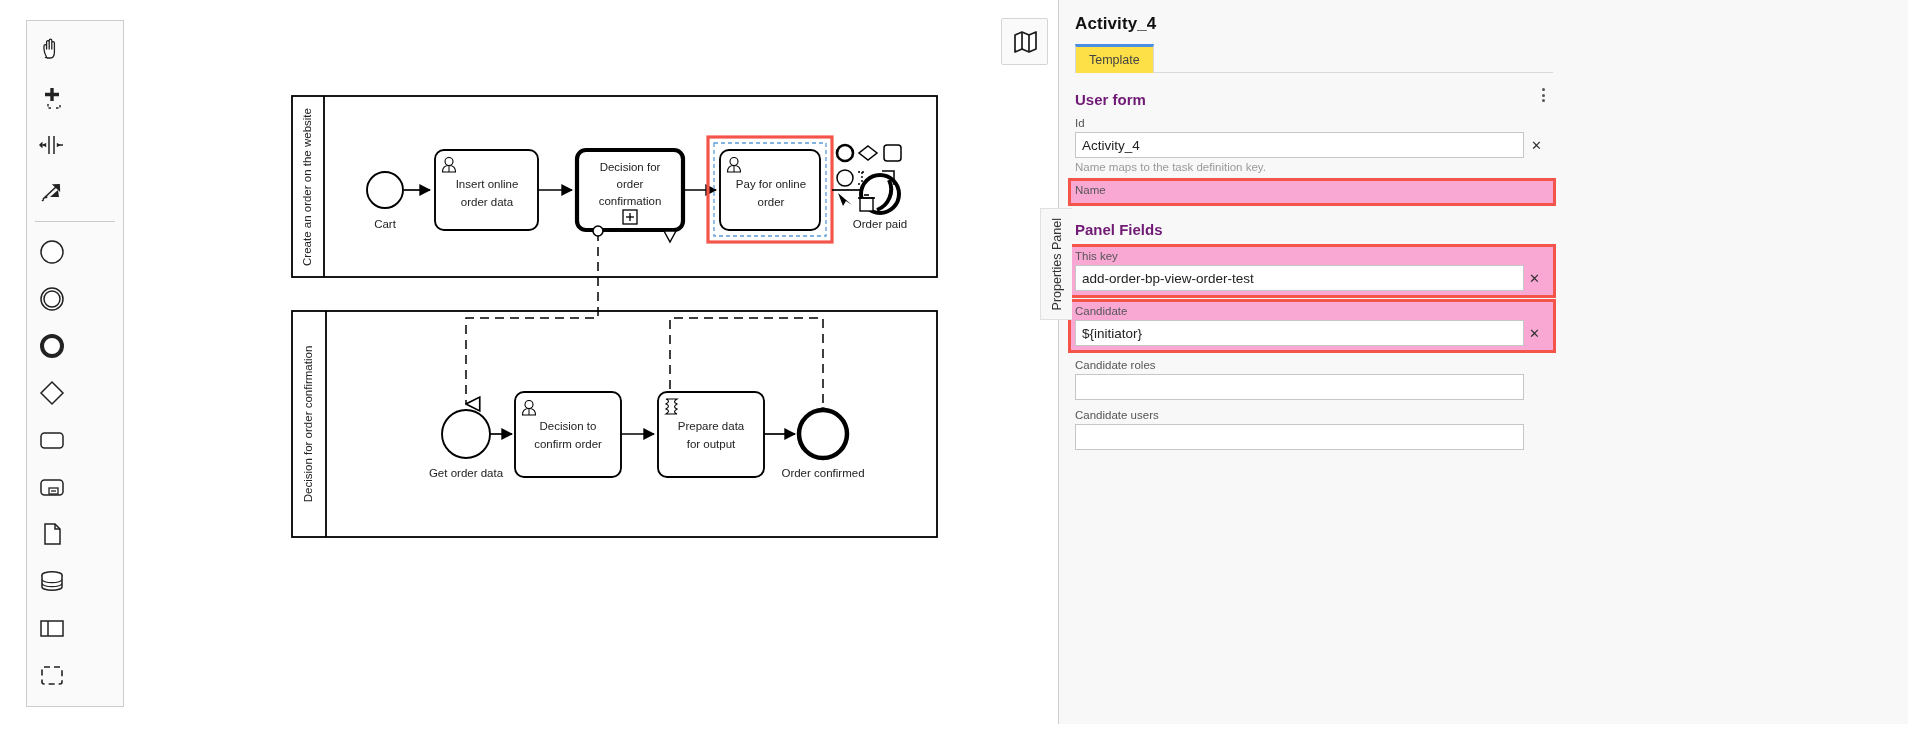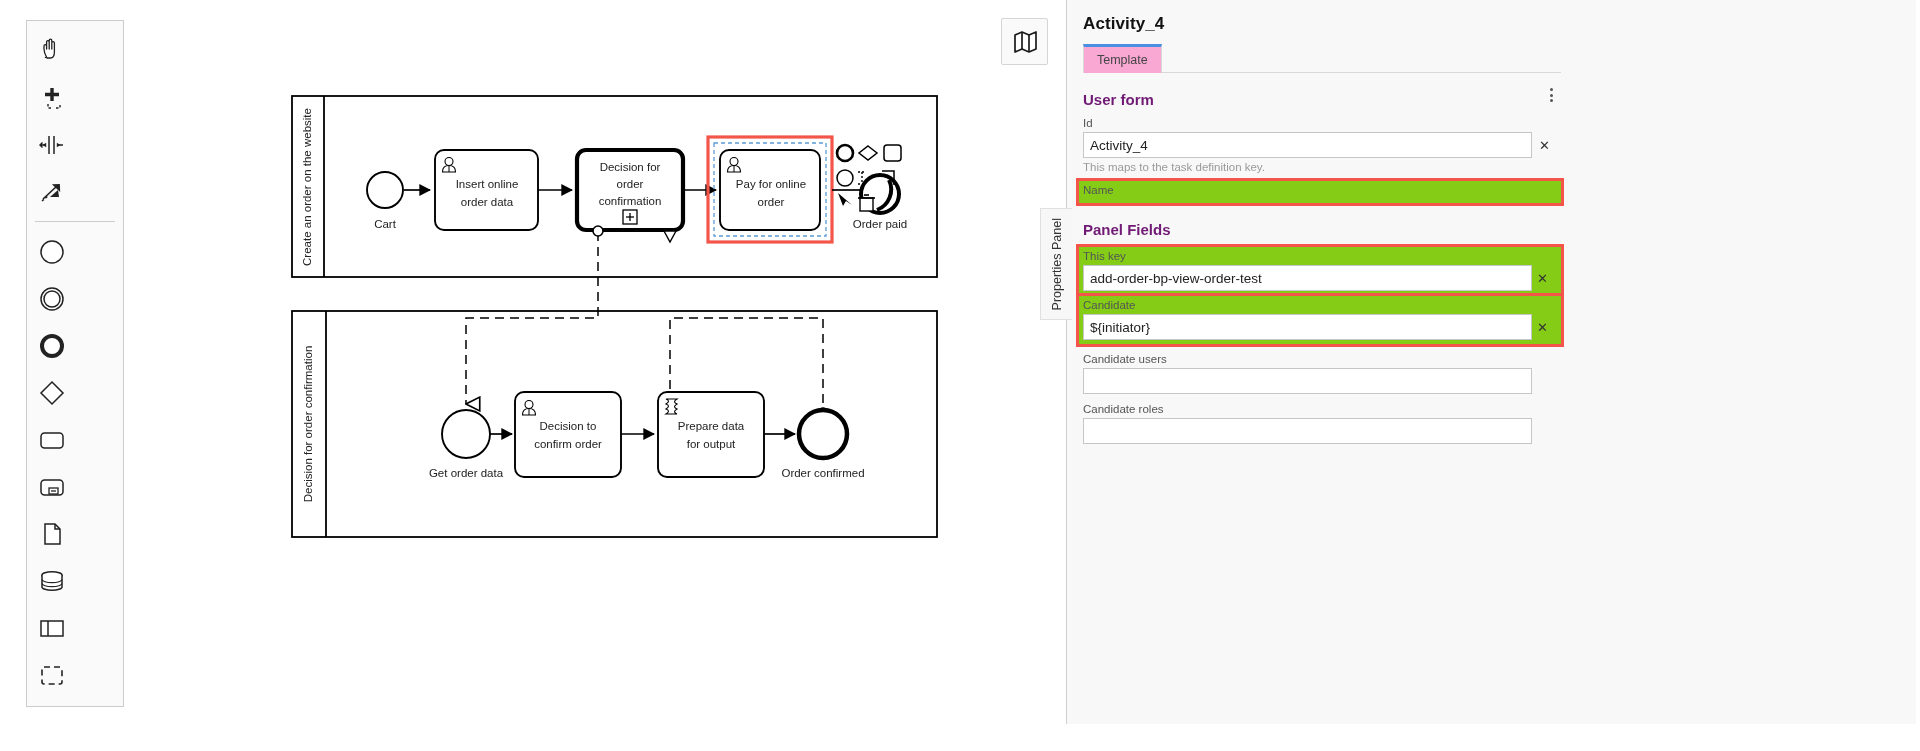--- a/index.html
+++ b/index.html
@@ -53,39 +53,39 @@
     display:flex; align-items:center; justify-content:center;
     cursor:pointer; z-index:5;
   }
   #props-tab span {
     writing-mode:vertical-rl; transform:rotate(180deg);
     font-size:12.5px; color:#333; white-space:nowrap;
   }
 
   
   #props-panel {
-    position:absolute; right:4px; top:0;
+    position:absolute; right:12px; top:0;
     width:850px; height:724px;
     background:#f8f8f8;
     border-left:1px solid #cfcfcf;
     overflow:hidden;
   }
   #props-inner { width:494px; padding:0 0 0 16px; }
   #props-title {
     font-size:17px; font-weight:bold; color:#111;
     padding:14px 0 0 0; letter-spacing:.1px;
   }
   #tabs { display:flex; margin-top:9px; border-bottom:1px solid #d8d8d8; }
   .tab {
     padding:6px 13px 6px 13px; font-size:12.5px; color:#444;
     background:#f2f2f2; border:1px solid #d8d8d8; border-bottom:none;
     border-top:3px solid #4a90e2;
     position:relative; top:1px; cursor:pointer;
   }
-  .tab.active { background:#f9a8d4; }
+  .tab.active { background:#fde047; }
 
   .section-title {
     font-size:15px; font-weight:bold; color:#701a75;
     margin:18px 0 9px 0;
   }
   .field { margin-bottom:3px; position:relative; }
   .field-label {
     font-size:11.5px; font-weight:normal; color:#555;
     margin-bottom:3px; display:block;
   }
@@ -101,22 +101,22 @@
   .clear-x {
     position:absolute; right:10px;
     width:13px; height:13px; cursor:pointer;
     color:#333; font-size:13px; line-height:13px; text-align:center;
   }
   
   .hl {
     outline:3px solid #f4554a;
     padding:3px 2px 4px 4px;
     margin-left:-4px;
-    margin-bottom:1px;
-    background:#84cc16;
+    margin-bottom:7px;
+    background:#f9a8d4;
   }
   .hl .field-label { margin-top:0; }
   #kebab {
     position:absolute; right:16px; top:86px;
     width:16px; height:18px; cursor:pointer;
     display:flex; flex-direction:column; align-items:center;
     justify-content:space-between; padding:2px 0;
   }
   #kebab i { width:3px; height:3px; border-radius:50%; background:#555; display:block; }
   .ta-resize {
@@ -374,21 +374,21 @@
     </div>
 
     <div class="section-title">User form</div>
 
     <div class="field">
       <label class="field-label">Id</label>
       <div style="position:relative;">
         <input class="field-input" type="text" value="Activity_4" style="">
         <span class="clear-x" style="top:7px;">✕</span>
       </div>
-      <div class="field-hint">This maps to the task definition key.</div>
+      <div class="field-hint">Name maps to the task definition key.</div>
     </div>
 
     <div class="field hl">
       <label class="field-label">Name</label>
     </div>
 
     <div class="section-title">Panel Fields</div>
 
     <div class="field hl">
       <label class="field-label">This key</label>
@@ -400,26 +400,26 @@
 
     <div class="field hl">
       <label class="field-label">Candidate</label>
       <div style="position:relative;">
         <input class="field-input" type="text" value="${initiator}" style="">
         <span class="clear-x" style="top:7px;">✕</span>
       </div>
     </div>
 
     <div class="field" style="margin-top:9px;">
+      <label class="field-label">Candidate roles</label>
+      <input class="field-input" type="text" value="" style="">
+    </div>
+
+    <div class="field" style="margin-top:9px;">
       <label class="field-label">Candidate users</label>
-      <input class="field-input" type="text" value="" style="">
-    </div>
-
-    <div class="field" style="margin-top:9px;">
-      <label class="field-label">Candidate roles</label>
       <input class="field-input" type="text" value="" style="">
     </div>
 
   </div>
 
   <div id="kebab" style="right:auto; left:476px; top:86px;">
     <i></i>
       <i></i>
       <i></i>
   </div>

